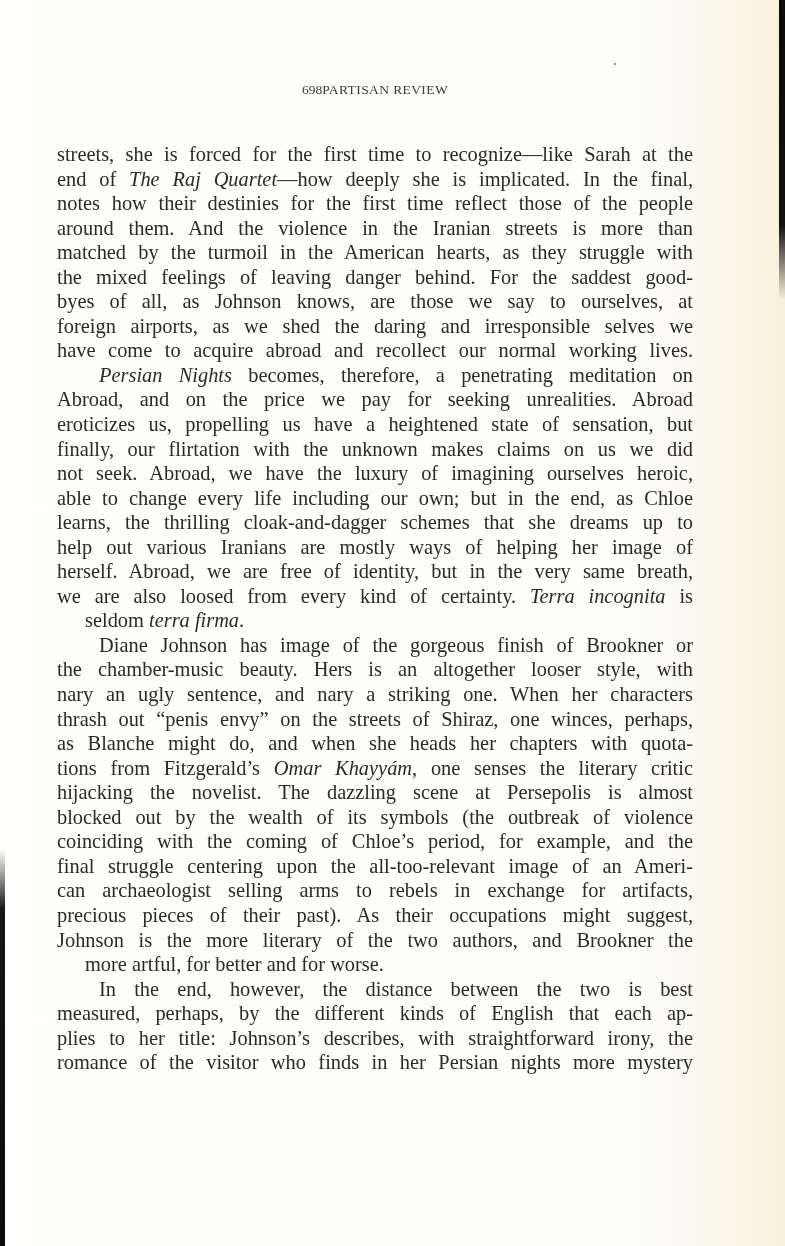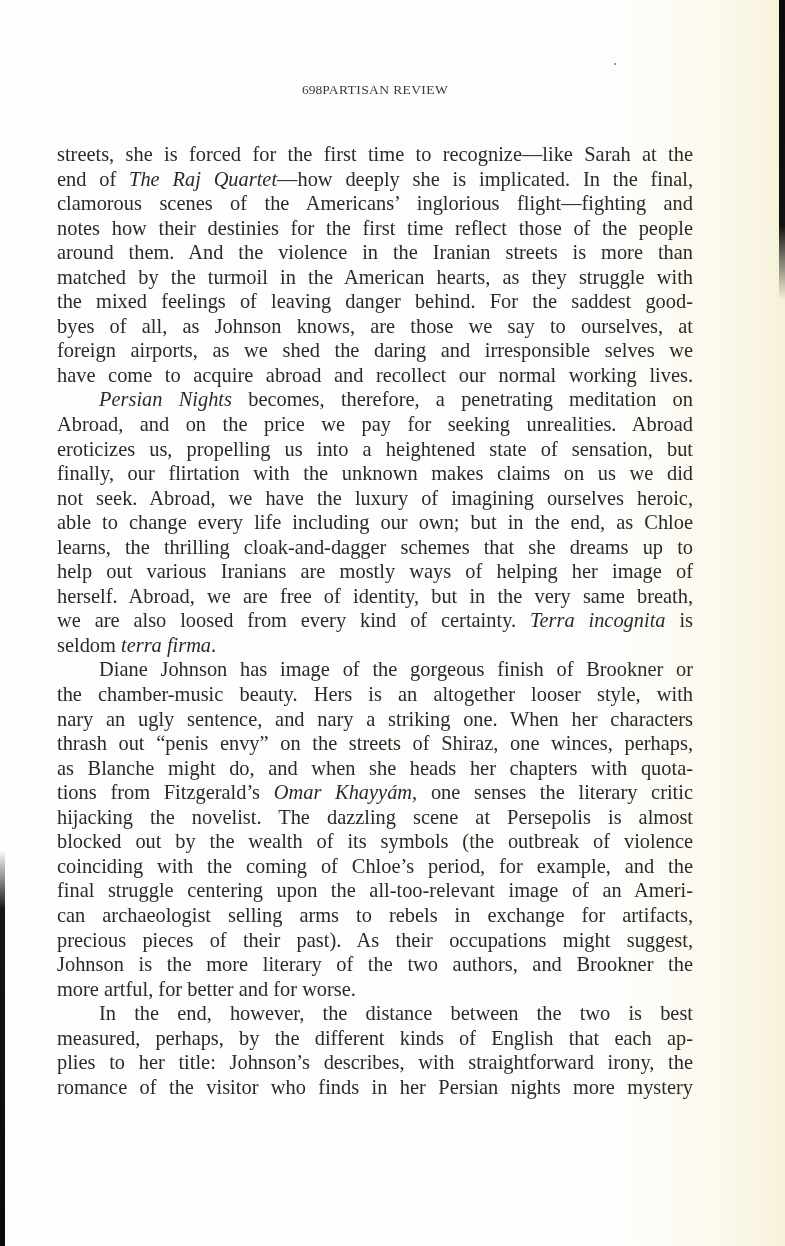--- a/index.html
+++ b/index.html
@@ -29,51 +29,50 @@
   }
   .running-head .journal { letter-spacing: 0.4px; }
   .body-text {
     position: absolute; top: 142px; left: 57px; width: 636px;
     font-size: 20.4px; line-height: 24.56px;
   }
   .line {
     display: block; white-space: nowrap; height: 24.56px;
     text-align: justify; text-align-last: justify;
   }
-  .line.last { text-align-last: left; }
+  .line.last { text-align-last: left; margin-left: 28px; }
   .line.indent { padding-left: 42px; }
   .line i { font-style: italic; }
 </style>
 </head>
 <body>
 
 <div class="page-bg"></div>
 <div class="edge-right"></div>
 <div class="edge-left"></div>
 <div class="speck"></div>
 
 <div class="running-head">
   <span>698</span>
   <span class="journal">PARTISAN REVIEW</span>
 </div>
 
 <div class="body-text" id="body-text">
     <span class="line"><span>streets, she is forced for the first time to recognize—like Sarah at the</span></span>
     <span class="line"><span>end of </span><i>The Raj Quartet</i><span>—how deeply she is implicated. In the final,</span></span>
-    <span class="line"><span>clamorous scenes of the Americans’ inglorious flight—fighting and</span></span>
     <span class="line"><span>notes how their destinies for the first time reflect those of the people</span></span>
     <span class="line"><span>around them. And the violence in the Iranian streets is more than</span></span>
     <span class="line"><span>matched by the turmoil in the American hearts, as they struggle with</span></span>
     <span class="line"><span>the mixed feelings of leaving danger behind. For the saddest good-</span></span>
     <span class="line"><span>byes of all, as Johnson knows, are those we say to ourselves, at</span></span>
     <span class="line"><span>foreign airports, as we shed the daring and irresponsible selves we</span></span>
     <span class="line"><span>have come to acquire abroad and recollect our normal working lives.</span></span>
     <span class="line indent"><i>Persian Nights</i><span> becomes, therefore, a penetrating meditation on</span></span>
     <span class="line"><span>Abroad, and on the price we pay for seeking unrealities. Abroad</span></span>
-    <span class="line"><span>eroticizes us, propelling us into a heightened state of sensation, but</span></span>
+    <span class="line"><span>eroticizes us, propelling us have a heightened state of sensation, but</span></span>
     <span class="line"><span>finally, our flirtation with the unknown makes claims on us we did</span></span>
     <span class="line"><span>not seek. Abroad, we have the luxury of imagining ourselves heroic,</span></span>
     <span class="line"><span>able to change every life including our own; but in the end, as Chloe</span></span>
     <span class="line"><span>learns, the thrilling cloak-and-dagger schemes that she dreams up to</span></span>
     <span class="line"><span>help out various Iranians are mostly ways of helping her image of</span></span>
     <span class="line"><span>herself. Abroad, we are free of identity, but in the very same breath,</span></span>
     <span class="line"><span>we are also loosed from every kind of certainty. </span><i>Terra incognita</i><span> is</span></span>
     <span class="line last"><span>seldom </span><i>terra firma</i><span>.</span></span>
     <span class="line indent"><span>Diane Johnson has image of the gorgeous finish of Brookner or</span></span>
     <span class="line"><span>the chamber-music beauty. Hers is an altogether looser style, with</span></span>

